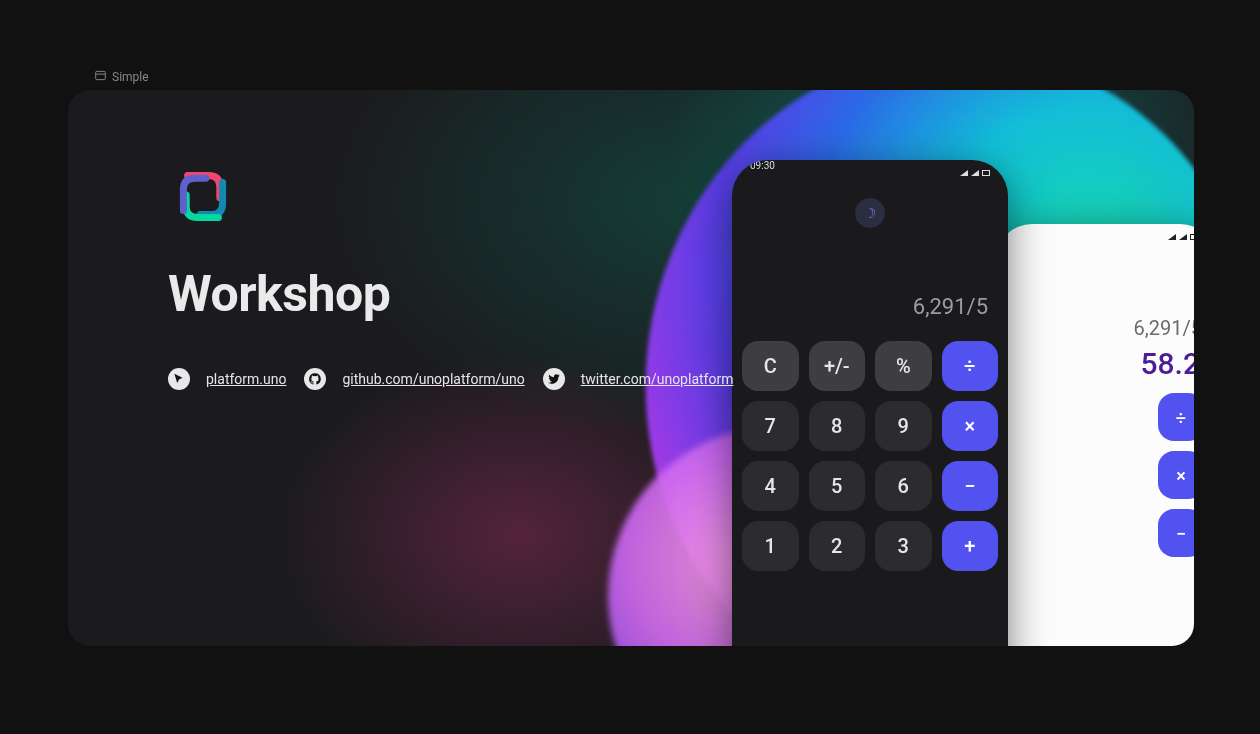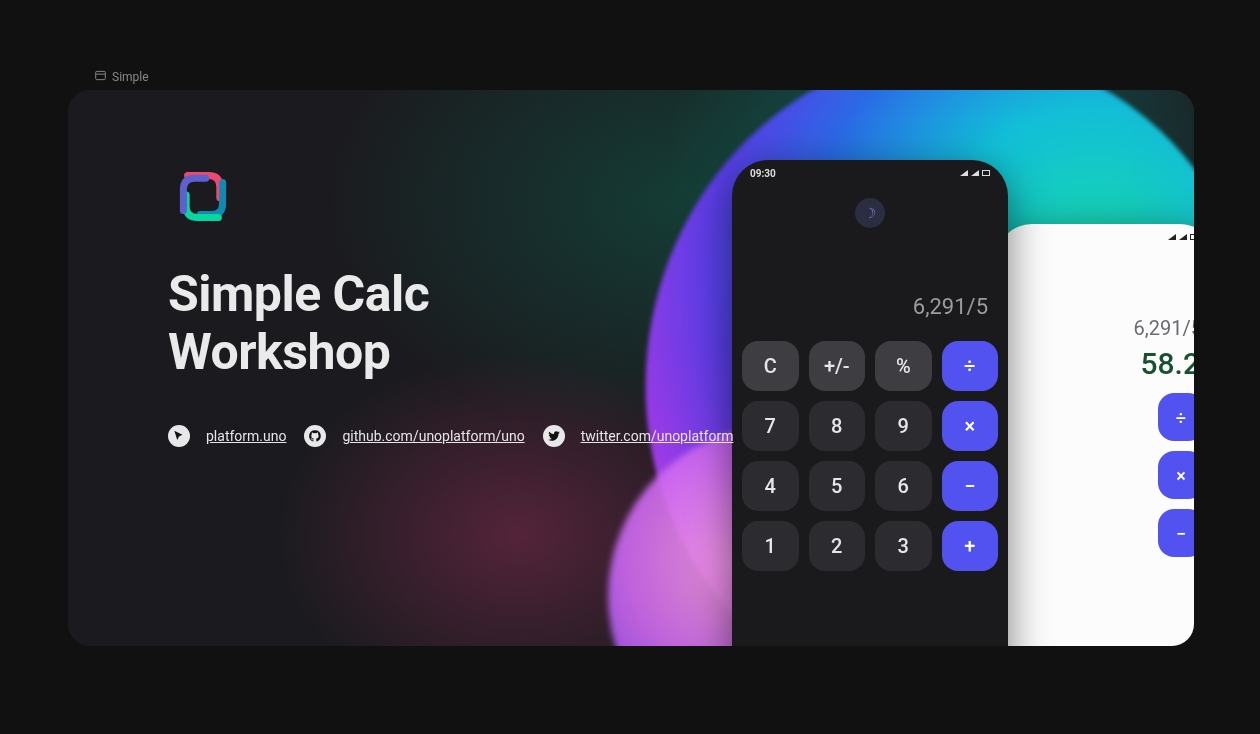--- a/index.html
+++ b/index.html
@@ -136,24 +136,22 @@
     top: 134px;
     width: 220px;
     height: 500px;
     background: #fcfcfc;
     z-index: 12;
   }
   .status-bar {
     height: 26px;
     display: flex;
     justify-content: space-between;
-    align-items: center;
     padding: 0 18px;
     font-size: 10px;
-    font-weight: bold;
   }
   .phone.dark .status-bar { color: #ddd; }
   .phone.light .status-bar { color: #222; }
   .status-right { display: flex; gap: 3px; align-items: center; }
   .tri { width: 0; height: 0; border-style: solid; border-width: 0 0 6px 8px; border-color: transparent transparent currentColor transparent; }
   .batt { width: 8px; height: 6px; border: 1px solid currentColor; position: relative; }
 
   .theme-toggle {
     margin: 12px auto 0;
     width: 30px;
@@ -176,21 +174,21 @@
     color: #9b9ba0;
     margin-bottom: 6px;
     margin-top: 50px;
   }
   .phone.light .expr { color: #6a6a70; margin-top: 50px; font-size: 20px;}
   .result {
     font-size: 34px;
     font-weight: 500;
     color: #fafafa;
   }
-  .phone.light .result { color: #14532d; font-size: 30px; padding-right: 2px; }
+  .phone.light .result { color: #4c1d95; font-size: 30px; padding-right: 2px; }
 
   .keypad {
     padding: 8px 10px 0;
     display: grid;
     grid-template-columns: repeat(4, 1fr);
     gap: 10px;
   }
   .phone.light .keypad { grid-template-columns: repeat(4, 1fr); padding: 4px 8px 0; gap: 10px; }
   .key {
     height: 50px;
@@ -238,21 +236,20 @@
       <svg viewBox="0 0 100 100">
         <g fill="none" stroke-width="10" stroke-linecap="round">
           <path d="M28 22 L58 22 Q74 22 74 38 L74 54" stroke="#ef476f"></path>
           <path d="M78 32 L78 62 Q78 78 62 78 L46 78" stroke="#118ab2"></path>
           <path d="M72 82 L42 82 Q26 82 26 66 L26 50" stroke="#06d6a0"></path>
           <path d="M22 72 L22 42 Q22 26 38 26 L54 26" stroke="#5e60ce"></path>
         </g>
       </svg>
     </div>
     <h1 class="title">
-      <span class="title-line">Simple Calc</span>
       <span class="title-line">Workshop</span>
     </h1>
     <div class="links">
       <div class="link-row">
         <span class="link-icon">
           <svg viewBox="0 0 24 24" fill="currentColor">
               <path d="M4 3l5 16 3-6 6-3z"></path>
             </svg>
         </span>
         <span class="link-text">platform.uno</span>

